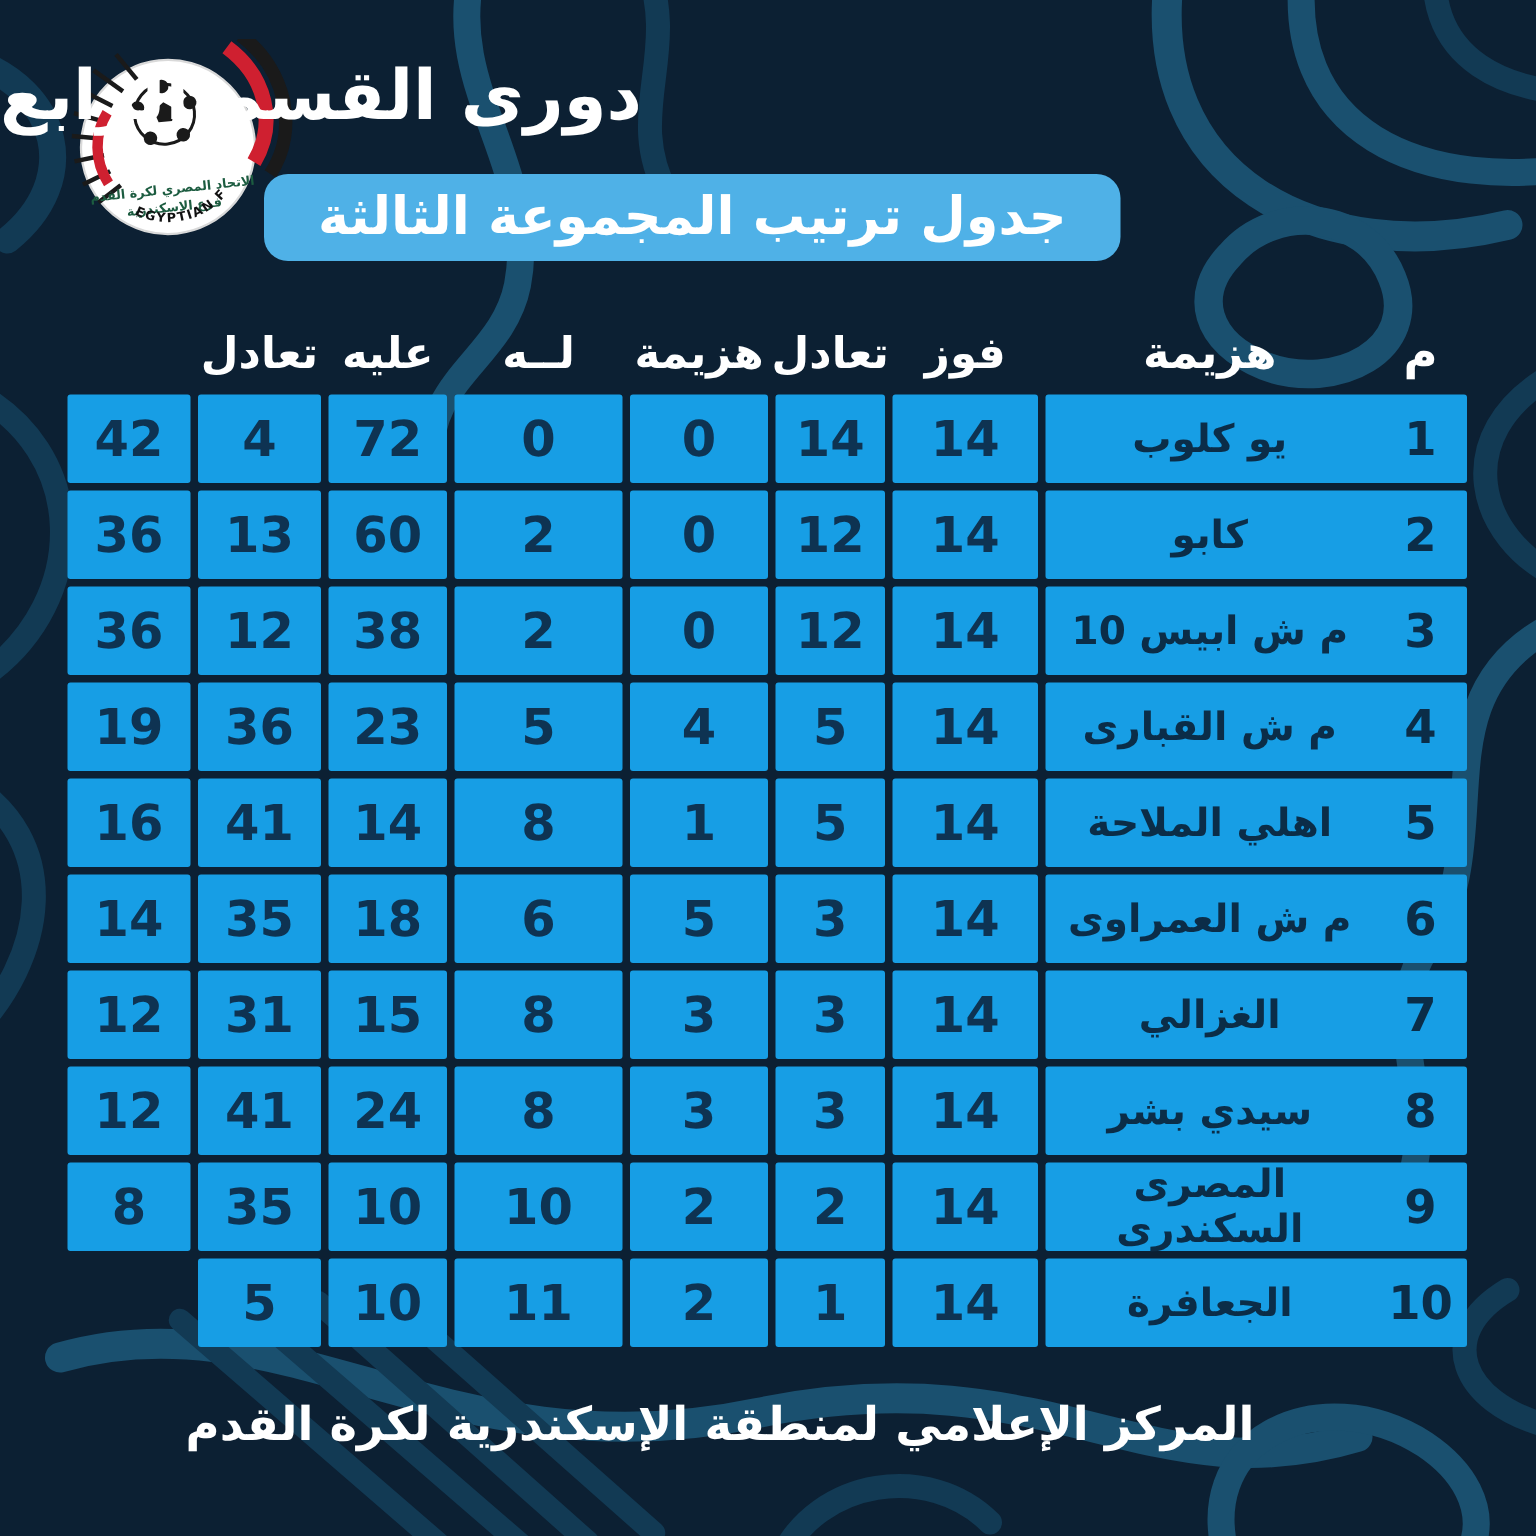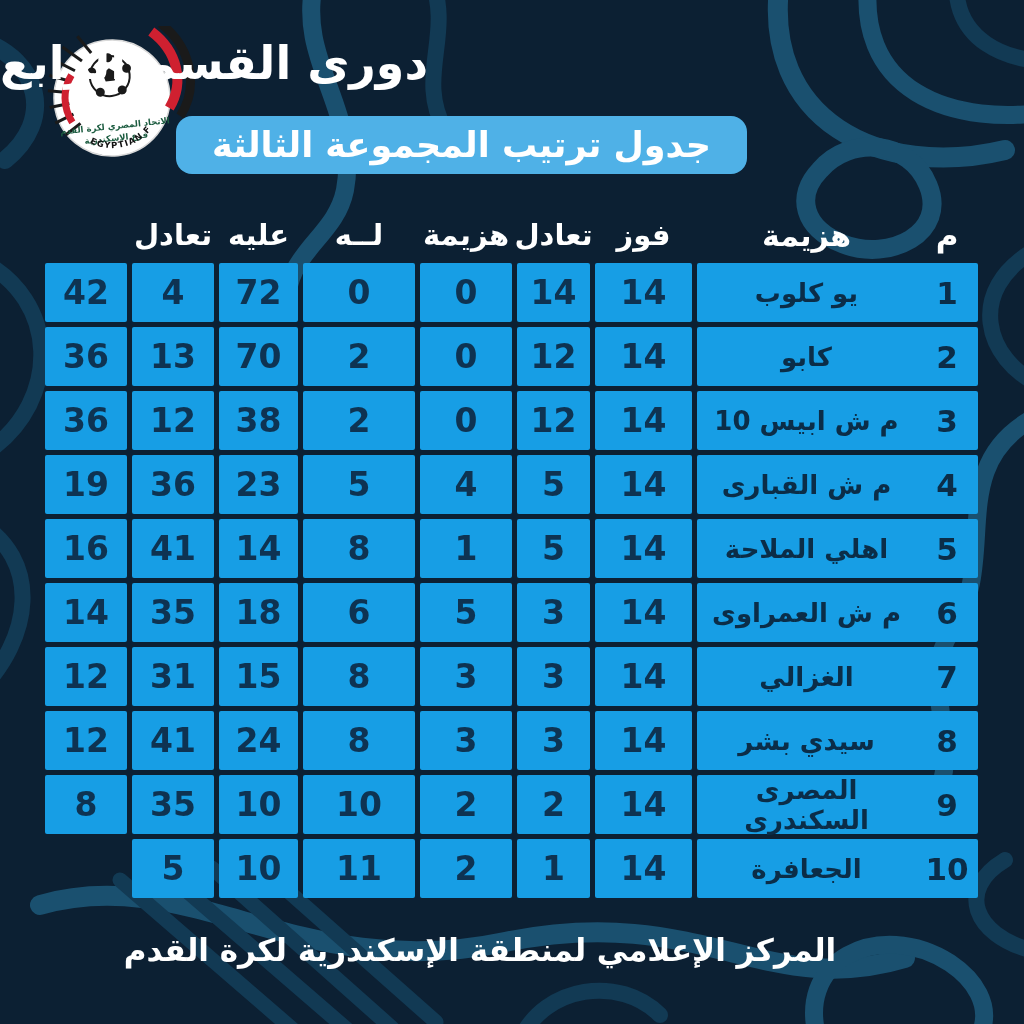--- a/index.html
+++ b/index.html
@@ -152,21 +152,21 @@
       </div>
       <div class="row">
         <div class="cell team-cell">
           <span class="rank">2</span>
           <span class="tname">كابو</span>
         </div>
         <div class="cell">14</div>
         <div class="cell">12</div>
         <div class="cell">0</div>
         <div class="cell">2</div>
-        <div class="cell">70</div>
+        <div class="cell">60</div>
         <div class="cell">13</div>
         <div class="cell">36</div>
       </div>
       <div class="row">
         <div class="cell team-cell">
           <span class="rank">3</span>
           <span class="tname">م ش ابيس 10</span>
         </div>
         <div class="cell">14</div>
         <div class="cell">12</div>

